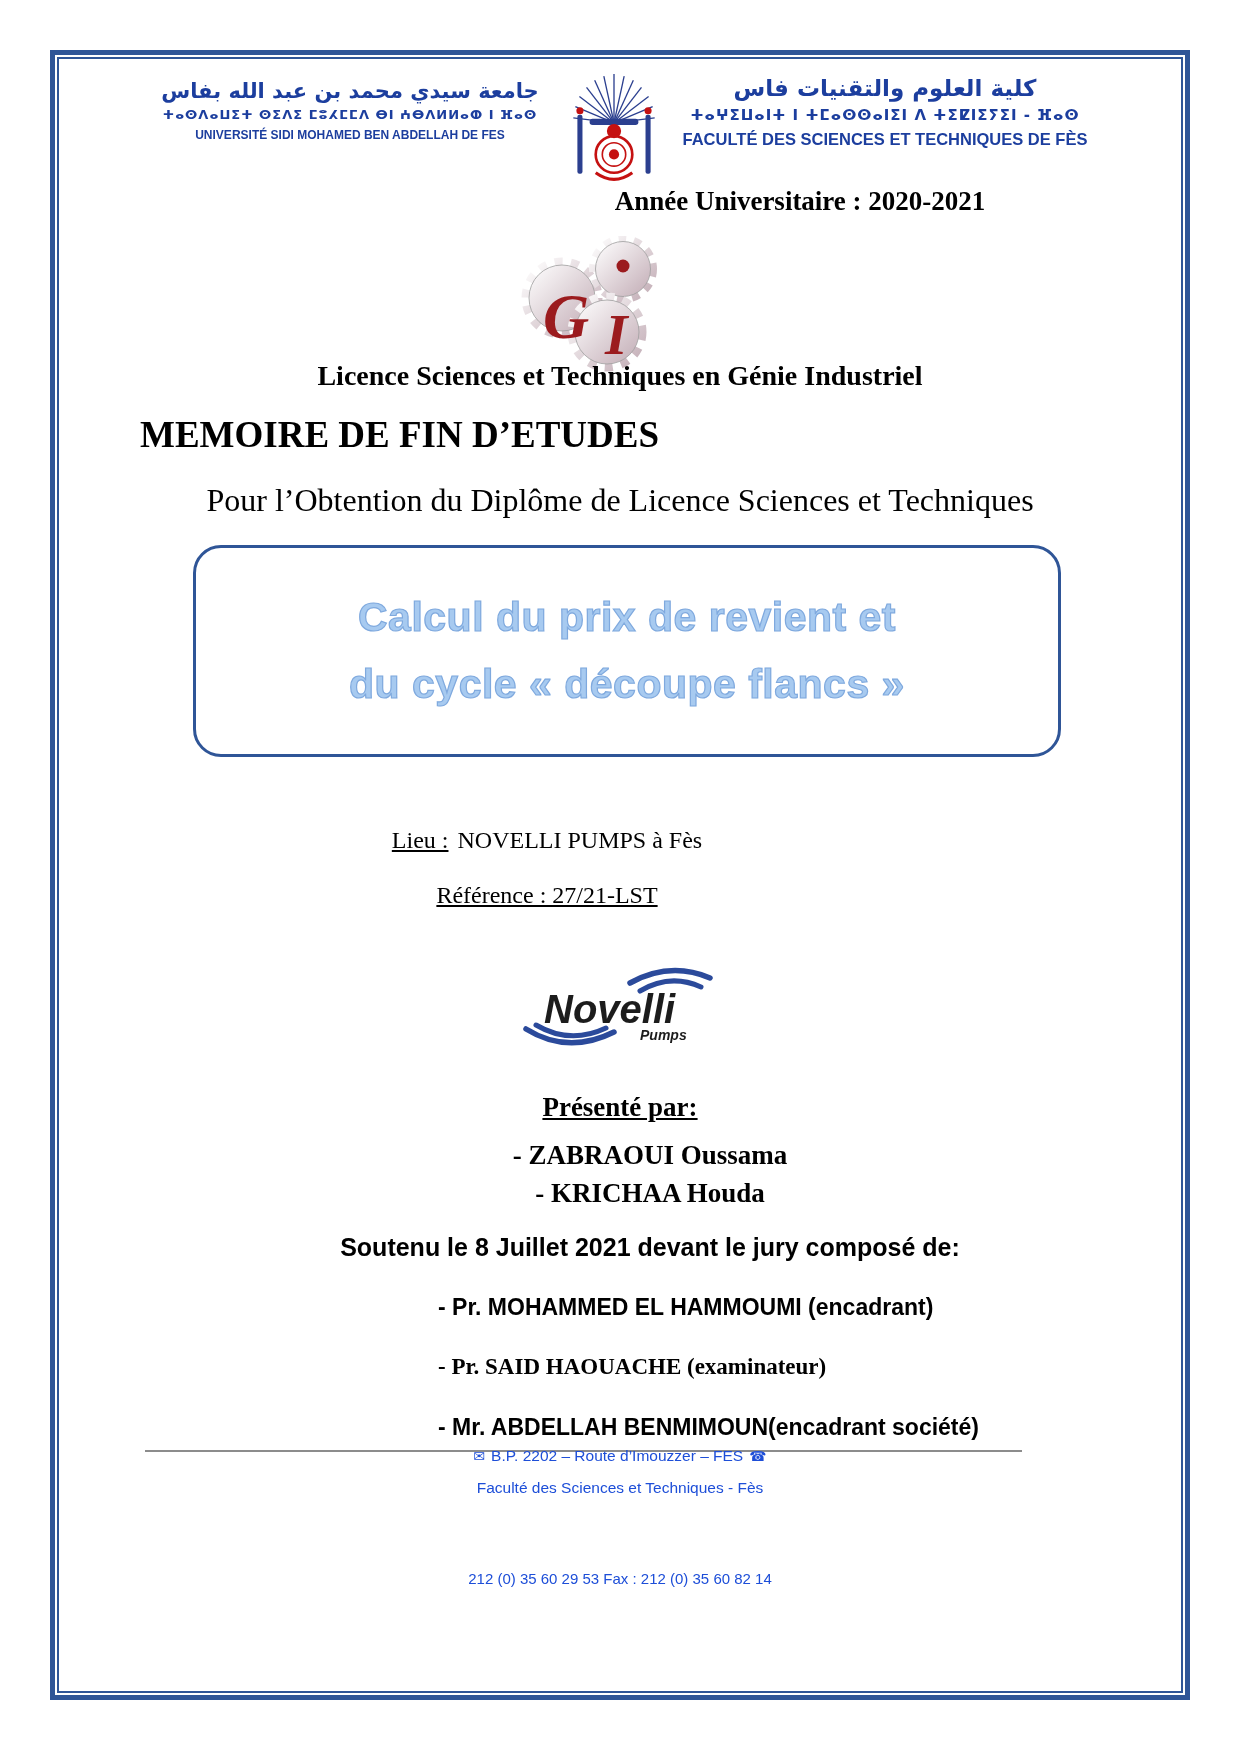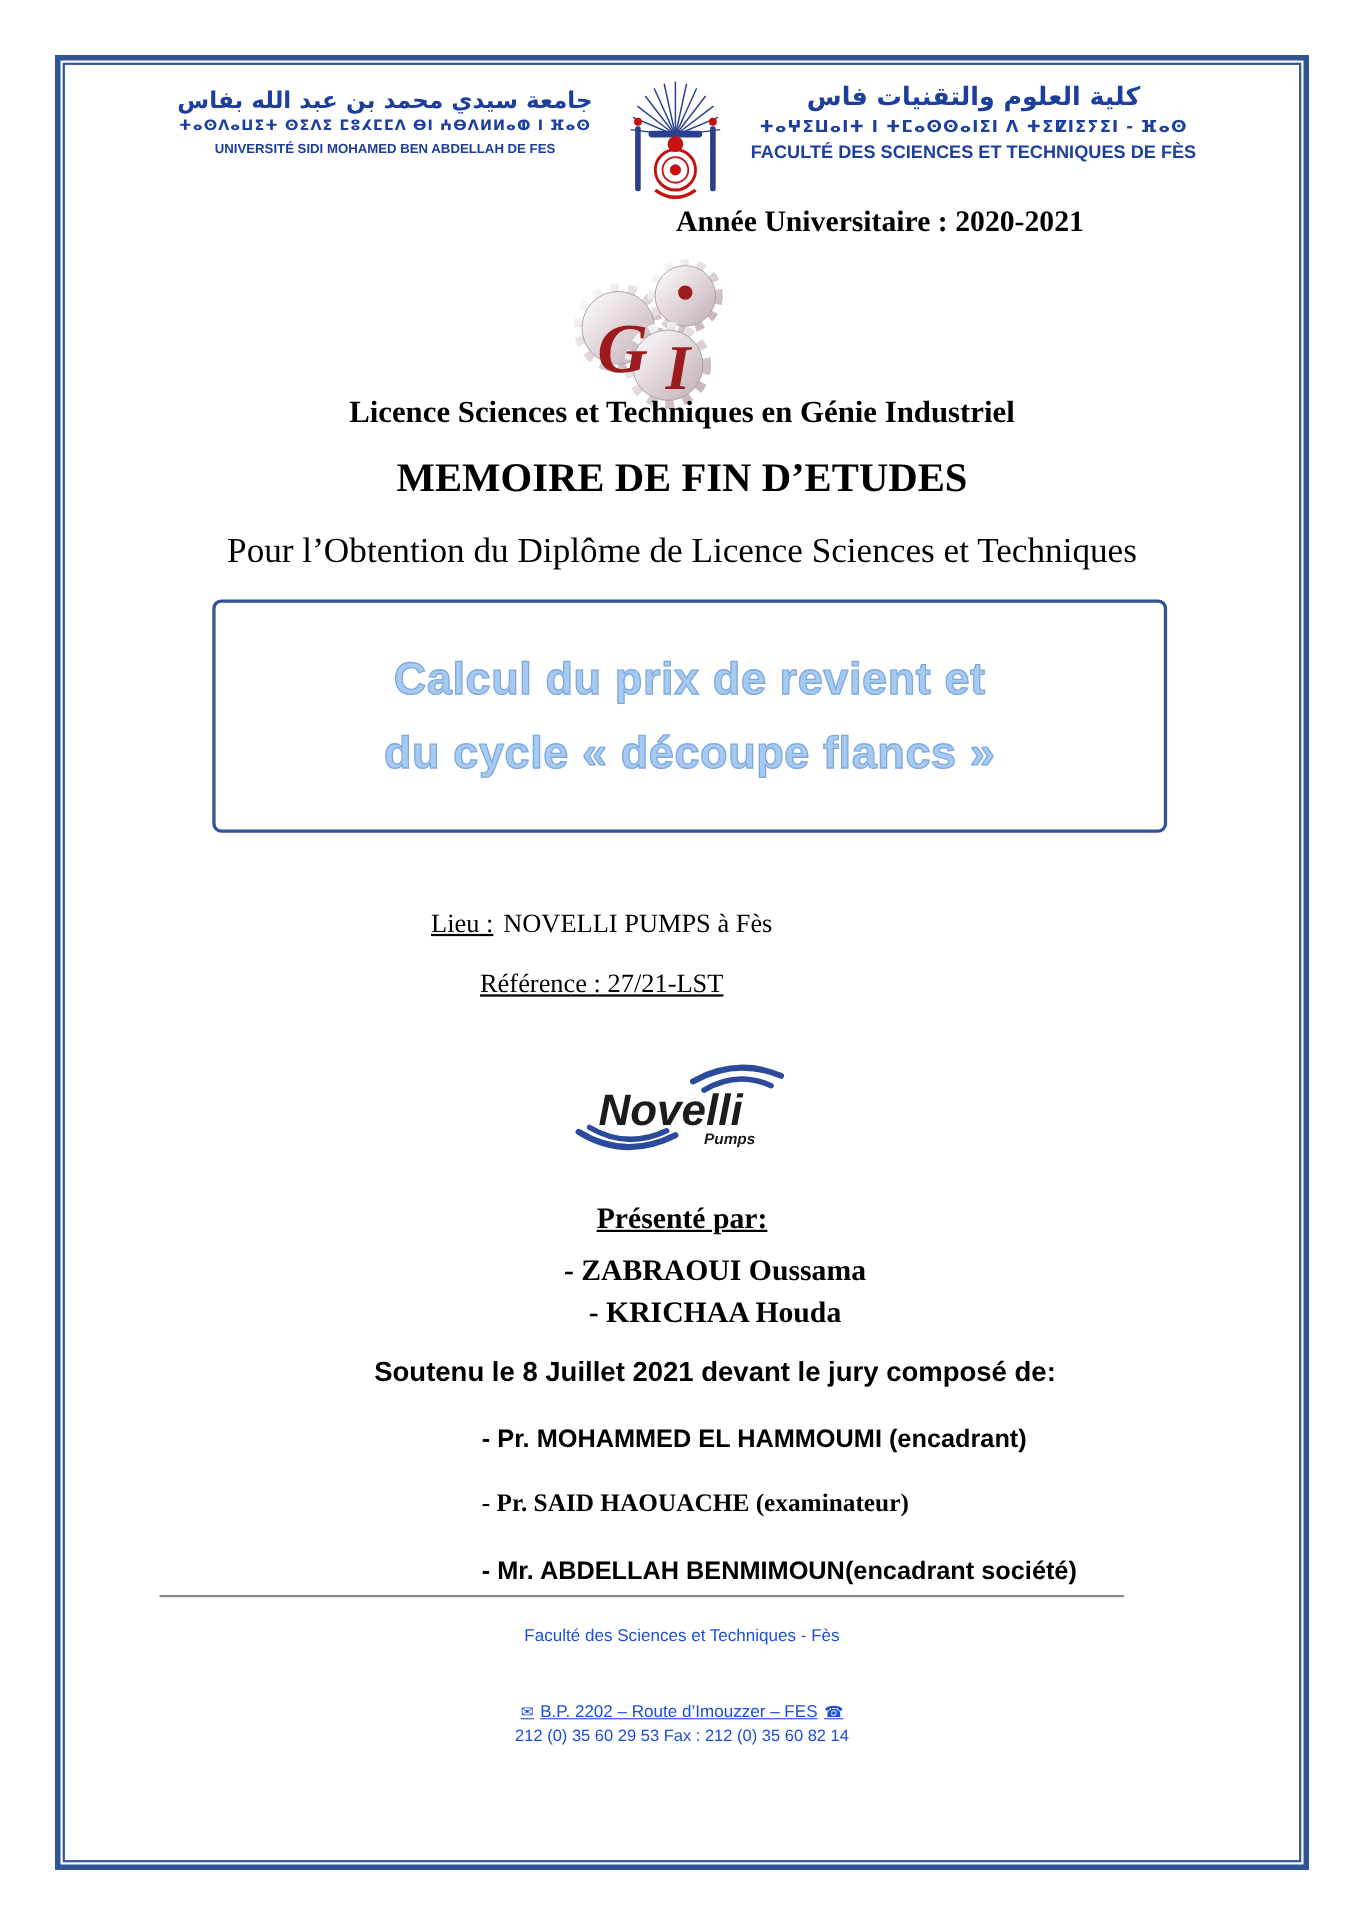--- a/index.html
+++ b/index.html
@@ -33,26 +33,26 @@
   .crest{left:566px;top:68px;width:96px;height:120px;}
 
   .annee{
     left:555px;top:186px;width:490px;text-align:center;
     font-weight:bold;font-size:27px;
   }
 
   .gi-logo{left:512px;top:236px;width:160px;height:136px;}
 
   .program-title{left:140px;top:360px;width:960px;text-align:center;font-weight:bold;font-size:28px;}
-  .memoire-title{left:140px;top:413px;width:960px;text-align:center;font-weight:bold;font-size:37px;}
+  .memoire-title{left:140px;top:413px;width:960px;font-weight:bold;font-size:37px;}
   .diploma-subtitle{left:70px;top:482px;width:1100px;text-align:center;font-size:32px;}
 
   .subject-box{
     left:193px;top:545px;width:868px;height:212px;box-sizing:border-box;
-    border:3px solid #2F5597;border-radius:8px;
+    border:3px solid #2F5597;border-radius:28px;
     display:flex;flex-direction:column;justify-content:center;text-align:center;
   }
   .subject-line{
     font-family:"Liberation Sans","DejaVu Sans",sans-serif;font-weight:bold;
     font-size:41px;line-height:67px;color:#A7CAF0;
     -webkit-text-stroke:1.2px #7FA9DE;letter-spacing:0.5px;
   }
 
   .detail-line{left:147px;width:800px;font-weight:normal;font-size:24px;text-align:center;}
   .lieu-line{top:827px;}
@@ -74,21 +74,21 @@
   .jury-1{top:1294px;}
   .jury-2{top:1354px;font-family:Liberation Serif, serif;}
   .jury-3{top:1414px;}
 
   .footer-rule{left:145px;top:1450px;width:877px;border-top:2px solid #8C8C8C;height:0;}
   .footer-line{
     left:160px;width:920px;text-align:center;
     font-family:"Liberation Sans","DejaVu Sans",sans-serif;font-size:15.5px;color:#1d4ed8;
   }
   .footer-1{top:1479px;}
-  .footer-2{top:1548px;text-decoration:underline;}
+  .footer-2{top:1447px;}
   .footer-3{top:1570px;font-size:15px;}
   .footer-icon{font-family:"DejaVu Sans",sans-serif;font-size:14px;margin:0 6px;}
 </style>
 </head>
 <body>
 
 <div class="page-frame"></div>
 
 <div class="abs hdr-block hdr-left">
   <div class="hdr-arabic">جامعة سيدي محمد بن عبد الله بفاس</div>

